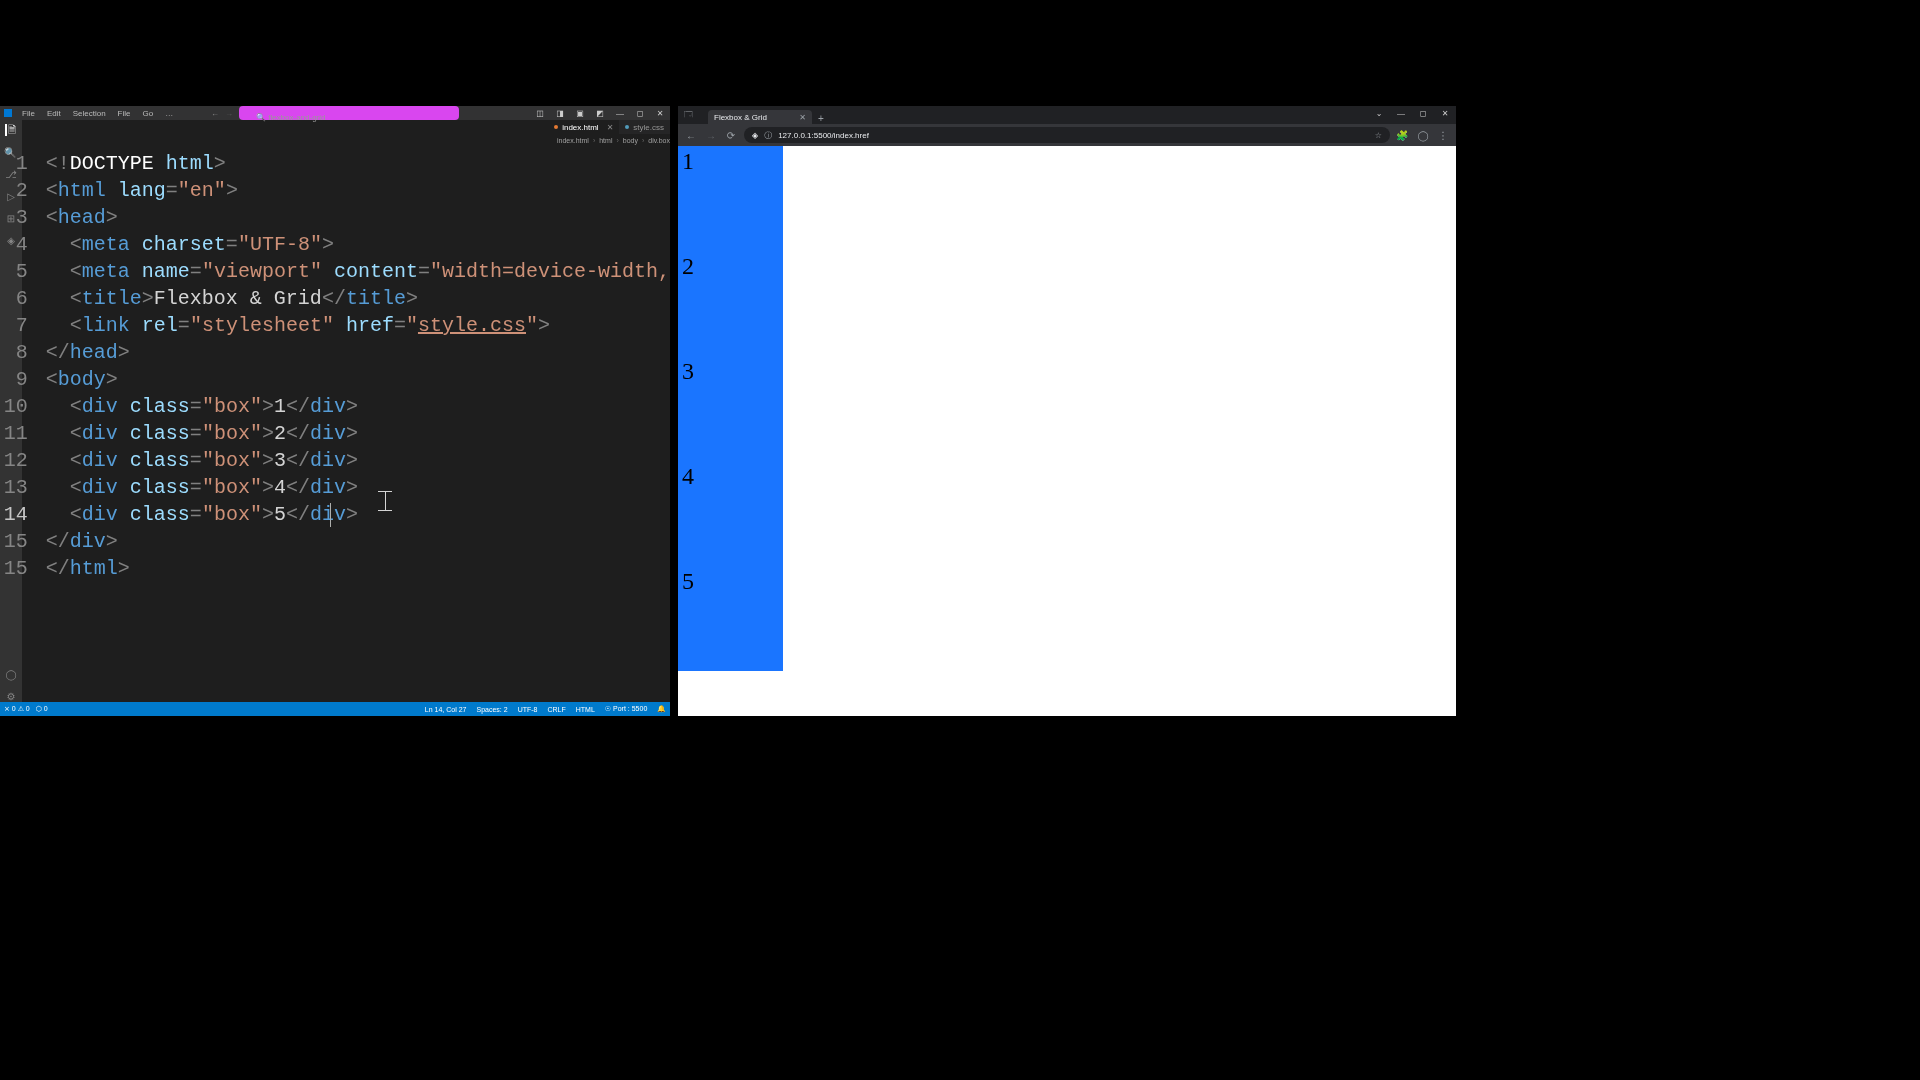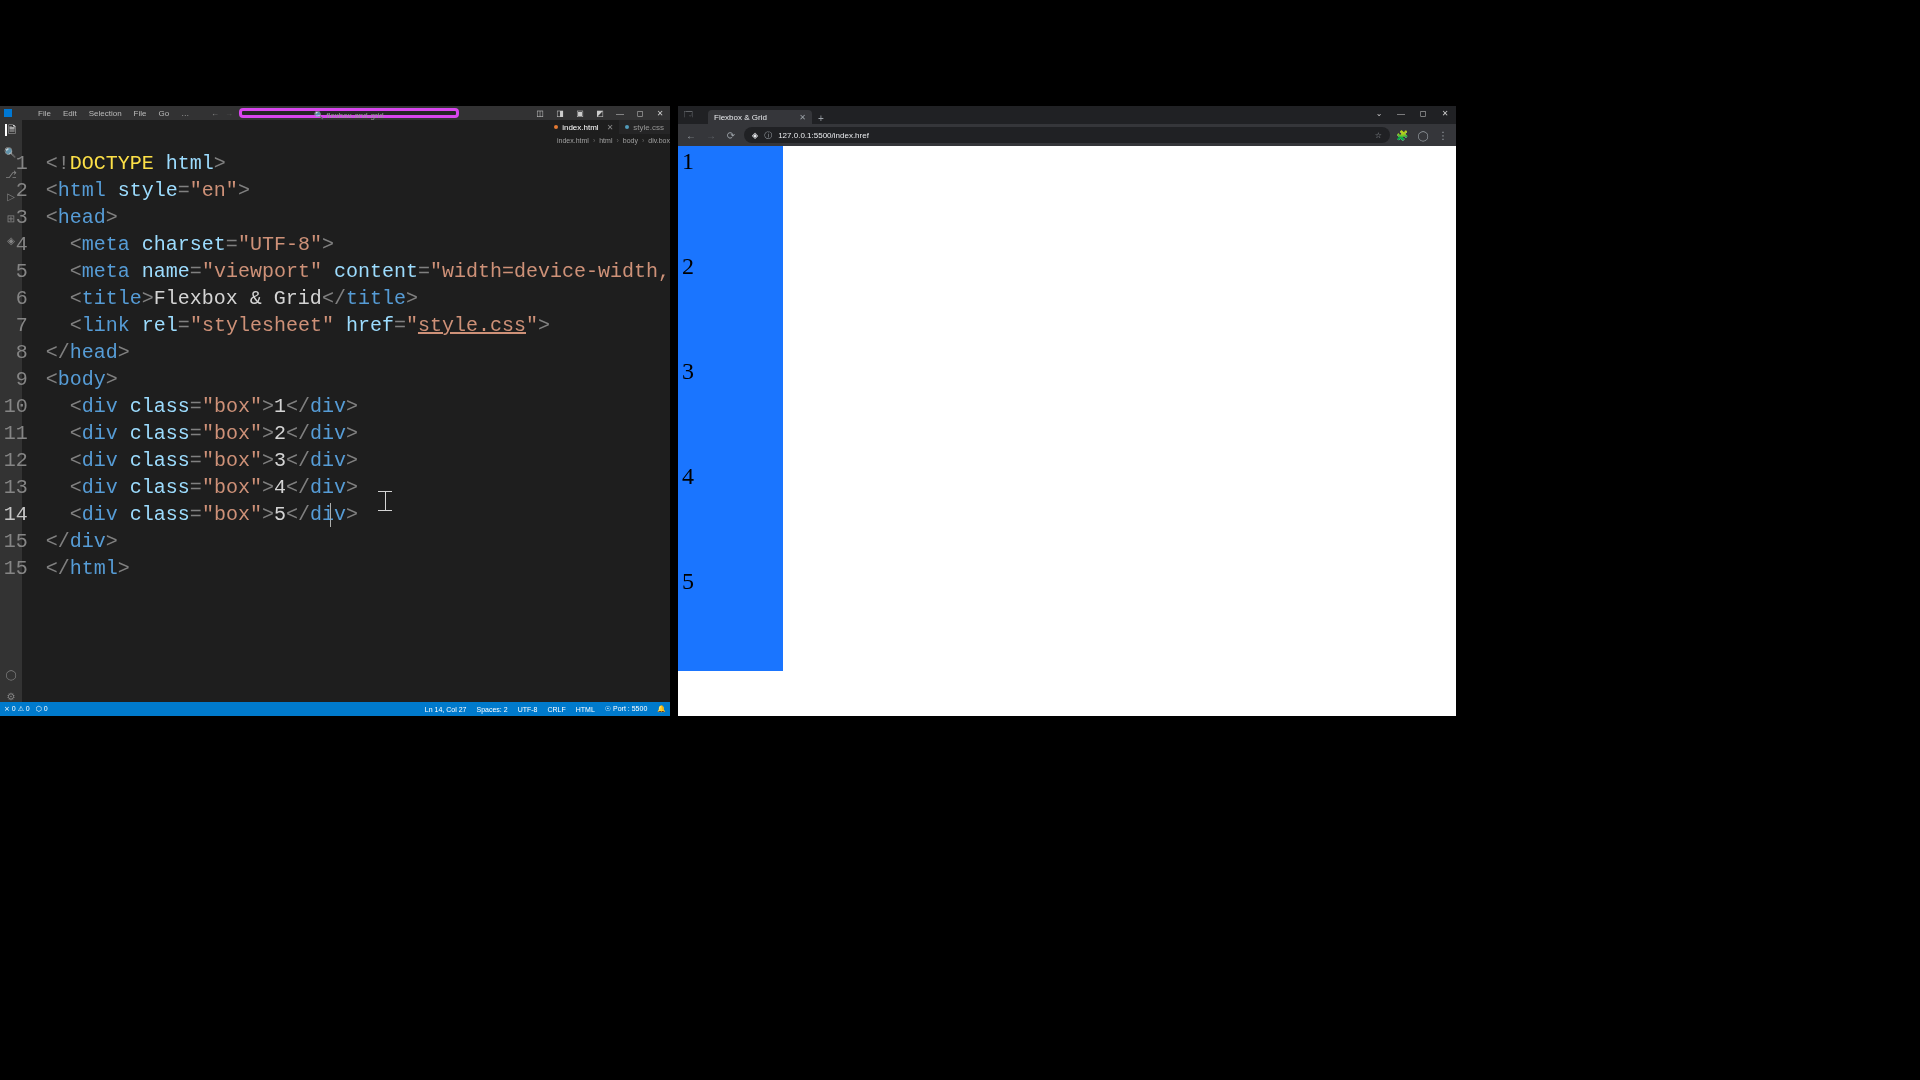--- a/index.html
+++ b/index.html
@@ -2,24 +2,24 @@
 <html><head>
 <meta charset="utf-8">
 <style>
   * { margin: 0; padding: 0; box-sizing: border-box; }
   html, body { width: 1920px; height: 1080px; background: #000; font-family: sans-serif; overflow: hidden; }
   .workspace { position: absolute; left: 0; top: 106px; width: 1456px; height: 610px; display: flex; }
   
   .vscode { width: 670px; height: 100%; background: #1e1e1e; display: flex; flex-direction: column; position: relative; }
   .vsc-titlebar { height: 14px; background: #323233; display: flex; align-items: center; font-size: 8px; color: #bbb; position: relative; }
   .vsc-titlebar .logo { width: 8px; height: 8px; margin: 0 4px; background: #0078d4; }
-  .vsc-titlebar .menu { display: flex; gap: 4px; margin-left: 18px; }
+  .vsc-titlebar .menu { display: flex; gap: 4px; margin-left: 2px; }
   .vsc-titlebar .menu span { padding: 1px 4px; cursor: default; }
   .vsc-titlebar .center { position: absolute; left: 50%; transform: translateX(-50%); display: flex; align-items: center; gap: 6px; font-size: 8px; color: #999; }
-  .vsc-titlebar .search { background: #252526; border: 3px solid #d946ef; border-radius: 4px; padding: 0 10px; height: 10px; line-height: 10px; width: 220px; text-align: center; }
+  .vsc-titlebar .search { background: #252526; border: 7px solid #d946ef; border-radius: 4px; padding: 0 10px; height: 10px; line-height: 10px; width: 220px; text-align: left; }
   .vsc-titlebar .winctl { position: absolute; right: 0; display: flex; gap: 0; }
   .vsc-titlebar .winctl span { display: inline-block; width: 20px; text-align: center; font-size: 8px; color: #ccc; }
   .vsc-body { flex: 1; display: flex; min-height: 0; }
   .activitybar { width: 22px; background: #333333; display: flex; flex-direction: column; align-items: center; padding-top: 4px; gap: 10px; }
   .activitybar .ab-icon { width: 12px; height: 12px; color: #858585; font-size: 10px; display: flex; align-items: center; justify-content: center; }
   .activitybar .ab-icon.active { color: #fff; border-left: 2px solid #fff; }
   .activitybar .spacer { flex: 1; }
   .editor-area { flex: 1; display: flex; flex-direction: column; min-width: 0; align-items: flex-end; }
   .tabs { height: 14px; background: #252526; display: flex; align-items: center; font-size: 8px; }
   .tab { height: 100%; padding: 0 6px; display: flex; align-items: center; gap: 4px; color: #969696; cursor: pointer; }
@@ -29,21 +29,21 @@
   .tab:not(.active) .dot { background: #519aba; }
   .tab .close { font-size: 8px; color: #888; margin-left: 4px; }
   .breadcrumb { height: 12px; background: #1e1e1e; font-size: 7px; color: #a0a0a0; display: flex; align-items: center; padding-left: 12px; gap: 4px; }
   .breadcrumb .sep { color: #666; }
   .code { flex: 1; font-family: Consolas, "Courier New", monospace; font-size: 20px; line-height: 27px; padding: 4px 0; overflow: hidden; position: relative; }
   .code-line { display: flex; white-space: pre; }
   .gutter { width: 48px; text-align: right; padding-right: 18px; color: #858585; user-select: none; }
   .code-line.current .gutter { color: #c6c6c6; }
   .code-text { flex: 1; position: relative; }
   .tok-punc { color: #808080; }
-  .tok-doctype { color: #fde047; }
+  .tok-doctype { color: #ffffff; }
   .tok-tag { color: #569cd6; }
   .tok-attr { color: #9cdcfe; }
   .tok-str { color: #ce9178; }
   .tok-text { color: #d4d4d4; }
   .tok-link { color: #ce9178; text-decoration: underline; }
   .cursor { position: absolute; width: 1px; height: 24px; background: #aeafad; }
   .text-cursor { position: absolute; width: 14px; height: 20px; }
   .text-cursor::before { content: ''; position: absolute; left: 50%; top: 0; bottom: 0; width: 1px; background: #d4d4d4; }
   .text-cursor::after { content: ''; position: absolute; left: 0; right: 0; top: 0; height: 1px; background: #d4d4d4; box-shadow: 0 19px 0 #d4d4d4; }
   .statusbar { height: 14px; background: #007acc; color: #fff; font-size: 7px; display: flex; align-items: center; padding: 0 4px; gap: 10px; }
@@ -132,21 +132,21 @@
             <span>index.html</span>
             <span class="sep">›</span>
             <span>html</span>
             <span class="sep">›</span>
             <span>body</span>
             <span class="sep">›</span>
             <span>div.box</span>
           </div>
         <div class="code" id="code">
             <div class="code-line"><div class="gutter">1</div><div class="code-text"><span class="tok-punc">&lt;!</span><span class="tok-doctype">DOCTYPE</span><span class="tok-text"> </span><span class="tok-attr">html</span><span class="tok-punc">&gt;</span></div></div>
-            <div class="code-line"><div class="gutter">2</div><div class="code-text"><span class="tok-punc">&lt;</span><span class="tok-tag">html</span><span class="tok-text"> </span><span class="tok-attr">style</span><span class="tok-punc">=</span><span class="tok-str">"en"</span><span class="tok-punc">&gt;</span></div></div>
+            <div class="code-line"><div class="gutter">2</div><div class="code-text"><span class="tok-punc">&lt;</span><span class="tok-tag">html</span><span class="tok-text"> </span><span class="tok-attr">lang</span><span class="tok-punc">=</span><span class="tok-str">"en"</span><span class="tok-punc">&gt;</span></div></div>
             <div class="code-line"><div class="gutter">3</div><div class="code-text"><span class="tok-punc">&lt;</span><span class="tok-tag">head</span><span class="tok-punc">&gt;</span></div></div>
             <div class="code-line"><div class="gutter">4</div><div class="code-text"><span class="tok-text">  </span><span class="tok-punc">&lt;</span><span class="tok-tag">meta</span><span class="tok-text"> </span><span class="tok-attr">charset</span><span class="tok-punc">=</span><span class="tok-str">"UTF-8"</span><span class="tok-punc">&gt;</span></div></div>
             <div class="code-line"><div class="gutter">5</div><div class="code-text"><span class="tok-text">  </span><span class="tok-punc">&lt;</span><span class="tok-tag">meta</span><span class="tok-text"> </span><span class="tok-attr">name</span><span class="tok-punc">=</span><span class="tok-str">"viewport"</span><span class="tok-text"> </span><span class="tok-attr">content</span><span class="tok-punc">=</span><span class="tok-str">"width=device-width,</span></div></div>
             <div class="code-line"><div class="gutter">6</div><div class="code-text"><span class="tok-text">  </span><span class="tok-punc">&lt;</span><span class="tok-tag">title</span><span class="tok-punc">&gt;</span><span class="tok-text">Flexbox &amp; Grid</span><span class="tok-punc">&lt;/</span><span class="tok-tag">title</span><span class="tok-punc">&gt;</span></div></div>
             <div class="code-line"><div class="gutter">7</div><div class="code-text"><span class="tok-text">  </span><span class="tok-punc">&lt;</span><span class="tok-tag">link</span><span class="tok-text"> </span><span class="tok-attr">rel</span><span class="tok-punc">=</span><span class="tok-str">"stylesheet"</span><span class="tok-text"> </span><span class="tok-attr">href</span><span class="tok-punc">=</span><span class="tok-str">"</span><span class="tok-link">style.css</span><span class="tok-str">"</span><span class="tok-punc">&gt;</span></div></div>
             <div class="code-line"><div class="gutter">8</div><div class="code-text"><span class="tok-punc">&lt;/</span><span class="tok-tag">head</span><span class="tok-punc">&gt;</span></div></div>
             <div class="code-line"><div class="gutter">9</div><div class="code-text"><span class="tok-punc">&lt;</span><span class="tok-tag">body</span><span class="tok-punc">&gt;</span></div></div>
             <div class="code-line"><div class="gutter">10</div><div class="code-text"><span class="tok-text">  </span><span class="tok-punc">&lt;</span><span class="tok-tag">div</span><span class="tok-text"> </span><span class="tok-attr">class</span><span class="tok-punc">=</span><span class="tok-str">"box"</span><span class="tok-punc">&gt;</span><span class="tok-text">1</span><span class="tok-punc">&lt;/</span><span class="tok-tag">div</span><span class="tok-punc">&gt;</span></div></div>
             <div class="code-line"><div class="gutter">11</div><div class="code-text"><span class="tok-text">  </span><span class="tok-punc">&lt;</span><span class="tok-tag">div</span><span class="tok-text"> </span><span class="tok-attr">class</span><span class="tok-punc">=</span><span class="tok-str">"box"</span><span class="tok-punc">&gt;</span><span class="tok-text">2</span><span class="tok-punc">&lt;/</span><span class="tok-tag">div</span><span class="tok-punc">&gt;</span></div></div>
             <div class="code-line"><div class="gutter">12</div><div class="code-text"><span class="tok-text">  </span><span class="tok-punc">&lt;</span><span class="tok-tag">div</span><span class="tok-text"> </span><span class="tok-attr">class</span><span class="tok-punc">=</span><span class="tok-str">"box"</span><span class="tok-punc">&gt;</span><span class="tok-text">3</span><span class="tok-punc">&lt;/</span><span class="tok-tag">div</span><span class="tok-punc">&gt;</span></div></div>

